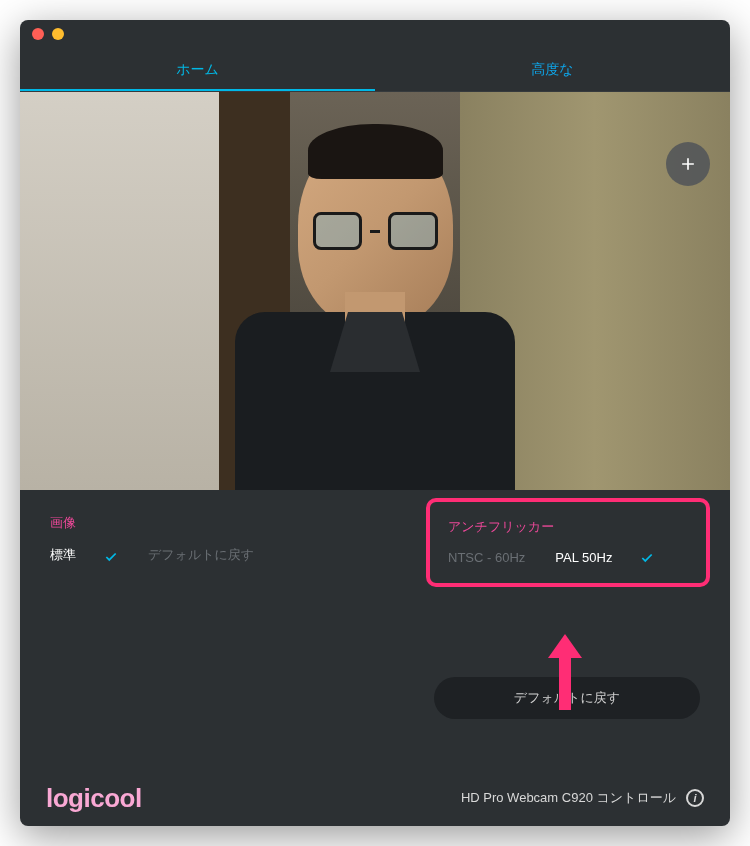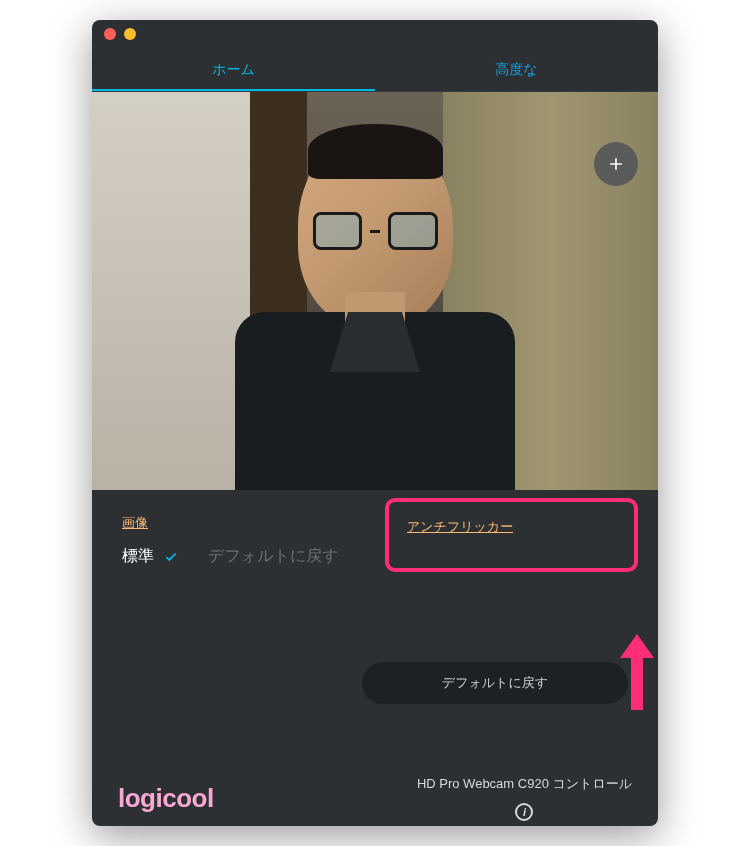--- a/index.html
+++ b/index.html
@@ -1,17 +1,17 @@
 <!DOCTYPE html>
 <html><head>
   <meta charset="utf-8">
   <style>
     * { margin: 0; padding: 0; box-sizing: border-box; font-family: -apple-system, BlinkMacSystemFont, "Hiragino Sans", sans-serif; }
     body { background: #fff; padding: 20px; display: flex; justify-content: center; }
-    .window { width: 566px; height: 806px; background: #2c3033; border-radius: 8px; overflow: hidden; box-shadow: 0 10px 40px rgba(0,0,0,0.4); position: relative; }
+    .window { width: 710px; height: 806px; background: #2c3033; border-radius: 8px; overflow: hidden; box-shadow: 0 10px 40px rgba(0,0,0,0.4); position: relative; }
     .titlebar { height: 28px; display: flex; align-items: center; padding: 0 12px; gap: 8px; }
     .tl-btn { width: 12px; height: 12px; border-radius: 50%; }
     .tl-close { background: #ff5f56; }
     .tl-min { background: #ffbd2e; }
     .tabs { display: flex; height: 44px; border-bottom: 1px solid rgba(255,255,255,0.05); }
     .tab { flex: 1; display: flex; align-items: center; justify-content: center; color: #0ea5e9; font-size: 14px; cursor: pointer; position: relative; }
     .tab.active { color: #00b8e6; }
     .tab.active::after { content: ""; position: absolute; bottom: 0; left: 0; right: 0; height: 2px; background: #00b8e6; }
     .preview { height: 398px; background: linear-gradient(180deg, #6b6356 0%, #5a5448 35%, #3d3832 100%); position: relative; overflow: hidden; }
     .room-curtain { position: absolute; right: 0; top: 0; width: 38%; height: 100%; background: linear-gradient(90deg, #8a8160 0%, #a09670 50%, #8a8160 100%); }
@@ -23,35 +23,35 @@
     .glasses { position: absolute; top: 80px; left: 15px; right: 15px; height: 38px; display: flex; gap: 8px; align-items: center; }
     .lens { flex: 1; height: 38px; border: 3px solid #1a1a1a; border-radius: 8px; background: rgba(100,180,220,0.35); }
     .bridge { width: 10px; height: 3px; background: #1a1a1a; }
     .body { width: 280px; height: 180px; background: #1a1d20; border-radius: 30px 30px 0 0; margin: -15px auto 0; position: relative; }
     .neck { position: absolute; top: -20px; left: 50%; transform: translateX(-50%); width: 60px; height: 40px; background: #c29870; }
     .collar { position: absolute; top: 0; left: 50%; transform: translateX(-50%); width: 90px; height: 60px; background: #2a2d30; clip-path: polygon(20% 0, 80% 0, 100% 100%, 0 100%); }
     .add-btn { position: absolute; top: 50px; right: 20px; width: 44px; height: 44px; border-radius: 50%; background: rgba(80,84,88,0.85); display: flex; align-items: center; justify-content: center; color: #fff; cursor: pointer; }
     .add-btn svg { width: 20px; height: 20px; }
     .settings { padding: 24px 30px 0; display: flex; gap: 20px; }
     .group { flex: 1; }
-    .group-label { color: #fdba74; font-size: 13px; margin-bottom: 14px; text-decoration: underline; }
+    .group-label { color: #ec4899; font-size: 13px; margin-bottom: 14px; }
     .options { display: flex; gap: 30px; align-items: center; }
-    .option { display: flex; align-items: center; gap: 10px; font-size: 16px; cursor: pointer; }
+    .option { display: flex; align-items: flex-end; gap: 28px; font-size: 13px; cursor: pointer; }
     .option.selected { color: #fff; }
     .option.dim { color: #6a6f74; }
     .check { width: 14px; height: 14px; color: #00b8e6; }
     .check svg { width: 100%; height: 100%; }
-    .af-box { border: 4px solid #ff2d75; border-radius: 10px; padding: 16px 18px 18px; margin-top: -16px; margin-right: -10px; }
+    .af-box { border: 4px solid #ff2d75; border-radius: 10px; padding: 16px 18px 18px; margin-top: -16px; margin-right: -10px; margin-left: 41px; }
     .arrow-callout { position: absolute; left: 520px; top: 610px; }
     .arrow-callout svg { width: 50px; height: 80px; }
     .reset-wrap { margin-top: 90px; display: flex; justify-content: flex-end; padding-right: 30px; }
     .reset-btn { background: #1e2124; color: #d0d0d0; font-size: 13px; padding: 12px 80px; border-radius: 22px; cursor: pointer; }
     .footer { position: absolute; bottom: 0; left: 0; right: 0; height: 56px; display: flex; align-items: center; justify-content: space-between; padding: 0 26px; }
     .logo { color: #f9a8d4; font-size: 26px; font-weight: 700; letter-spacing: -0.5px; }
-    .device-info { display: flex; align-items: center; gap: 10px; color: #d8d8d8; font-size: 13px; flex-direction: column; }
+    .device-info { display: flex; align-items: center; gap: 10px; color: #d8d8d8; font-size: 13px; }
     .info-icon { width: 18px; height: 18px; border: 2px solid #d8d8d8; border-radius: 50%; display: flex; align-items: center; justify-content: center; font-size: 11px; font-weight: bold; font-style: italic; cursor: pointer; }
   </style>
 </head>
 <body>
 
 <div class="window">
   <div class="titlebar">
     <div class="tl-btn tl-close"></div>
     <div class="tl-btn tl-min"></div>
   </div>
@@ -103,20 +103,31 @@
         </div>
         <div class="option dim">
           <span>デフォルトに戻す</span>
         </div>
       </div>
     </div>
 
     <div class="group">
       <div class="af-box">
         <div class="group-label">アンチフリッカー</div>
+        <div class="options">
+          <div class="option dim">
+            <span>NTSC - 60Hz</span>
+          </div>
+          <div class="option selected">
+            <span>PAL 50Hz</span>
+            <span class="check"><svg viewBox="0 0 24 24" fill="none" stroke="currentColor" stroke-width="3">
+                  <polyline points="20 6 9 17 4 12"></polyline>
+                </svg></span>
+          </div>
+        </div>
       </div>
     </div>
   </div>
 
   <div class="arrow-callout">
     <svg viewBox="0 0 50 80">
       <path d="M25 80 L25 18" stroke="#ff2d75" stroke-width="12" fill="none"></path>
       <path d="M8 28 L25 4 L42 28 Z" fill="#ff2d75"></path>
     </svg>
   </div>

